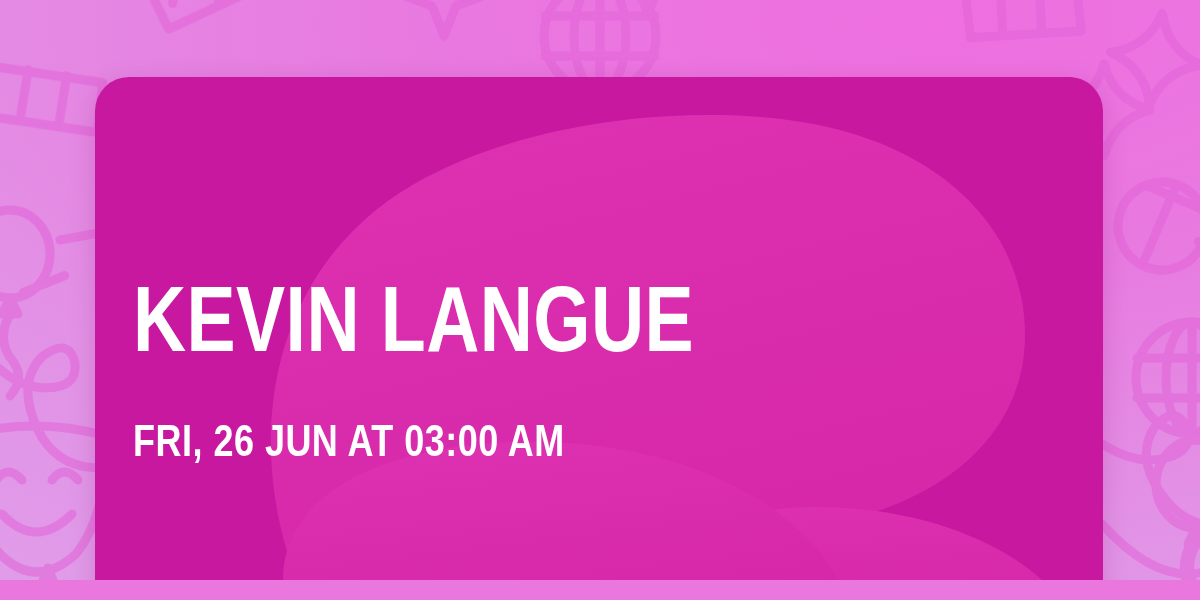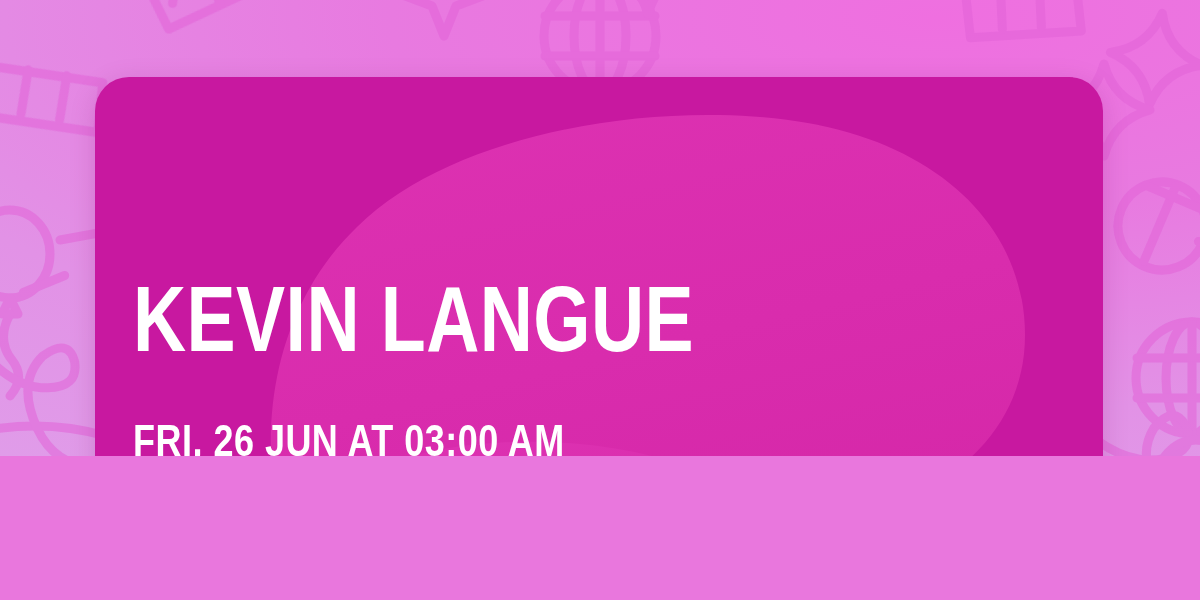--- a/index.html
+++ b/index.html
@@ -10,21 +10,21 @@
     overflow: hidden;
   }
   body {
     font-family: "Liberation Sans", sans-serif;
     background: #e977dd;
   }
 
   #stage {
     position: relative;
     width: 1200px;
-    height: 456px;
+    height: 580px;
     overflow: hidden;
   }
 
   
   .bg-base {
     position: absolute;
     inset: 0;
     background:
       radial-gradient(130% 120% at 78% 4%, #ef6fe0 0%, #e87ae0 35%, #e292e6 72%, #e09ce9 100%);
   }

